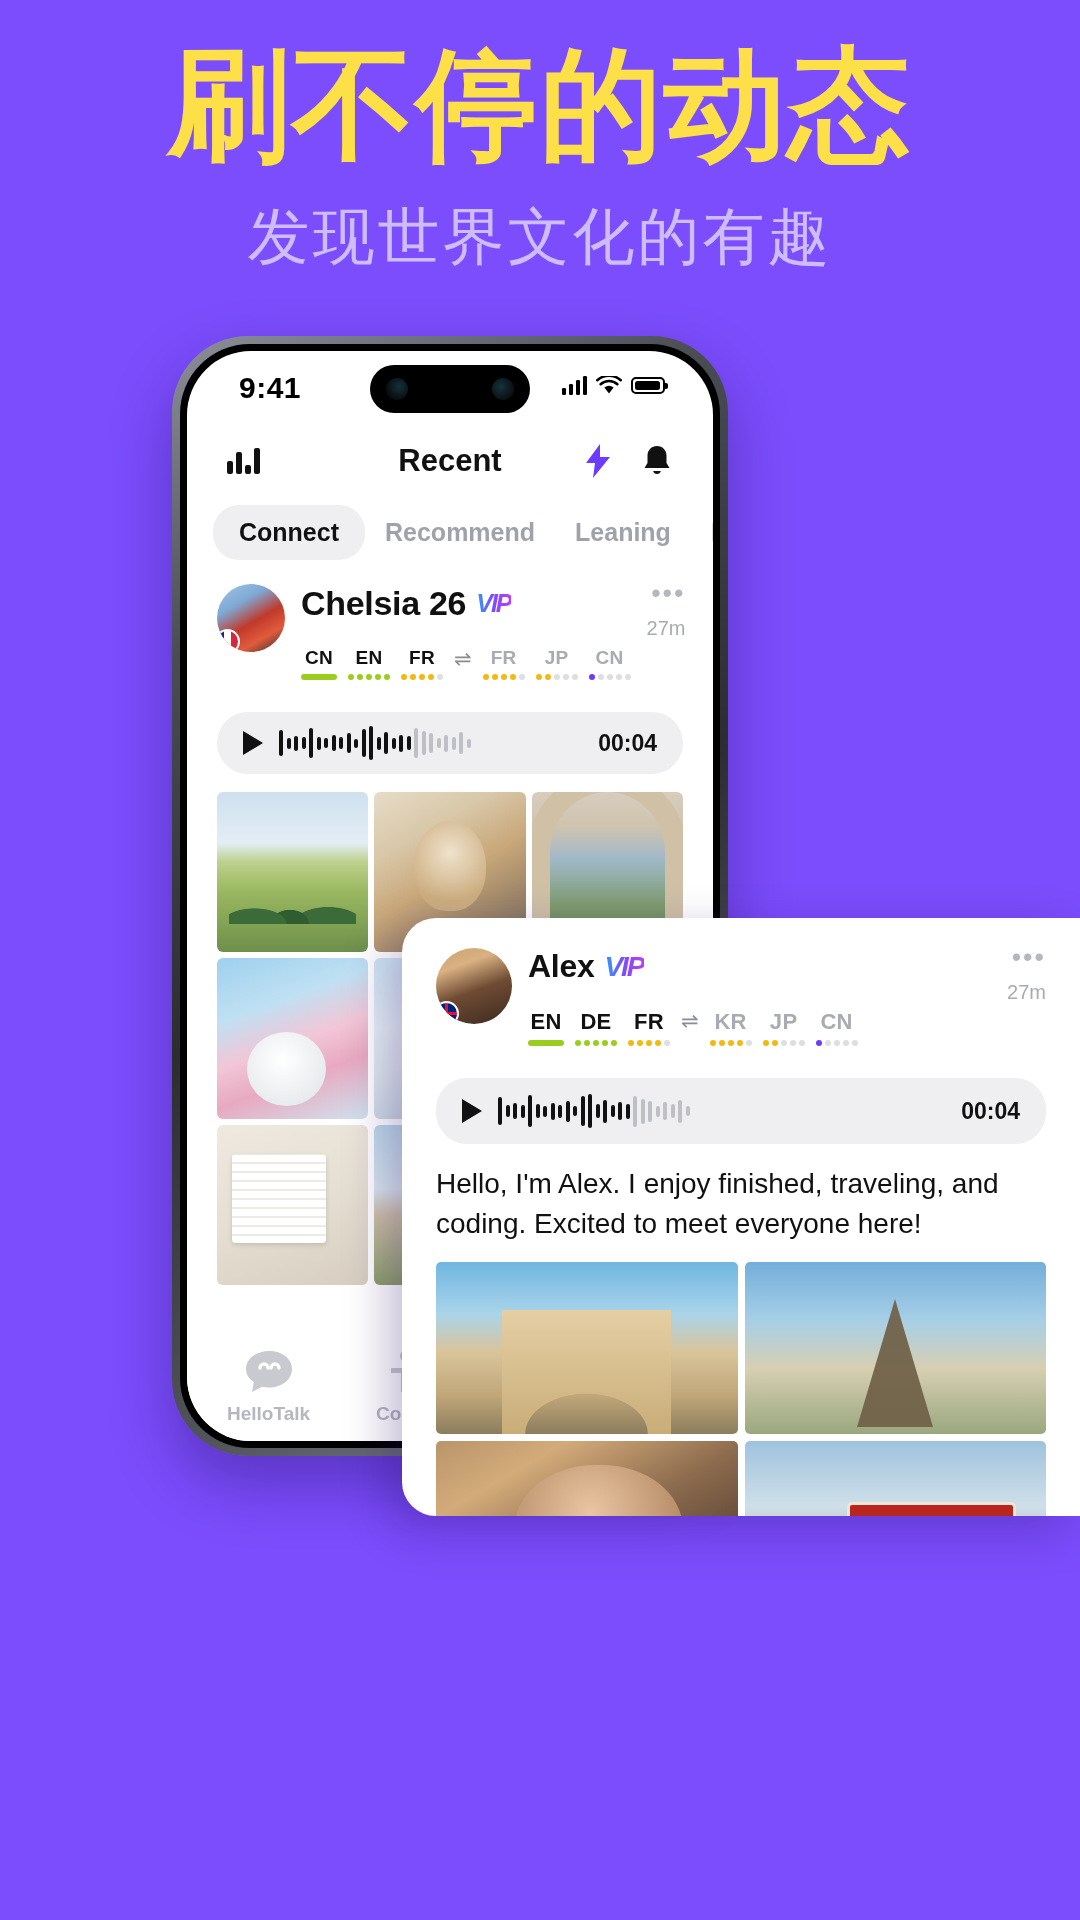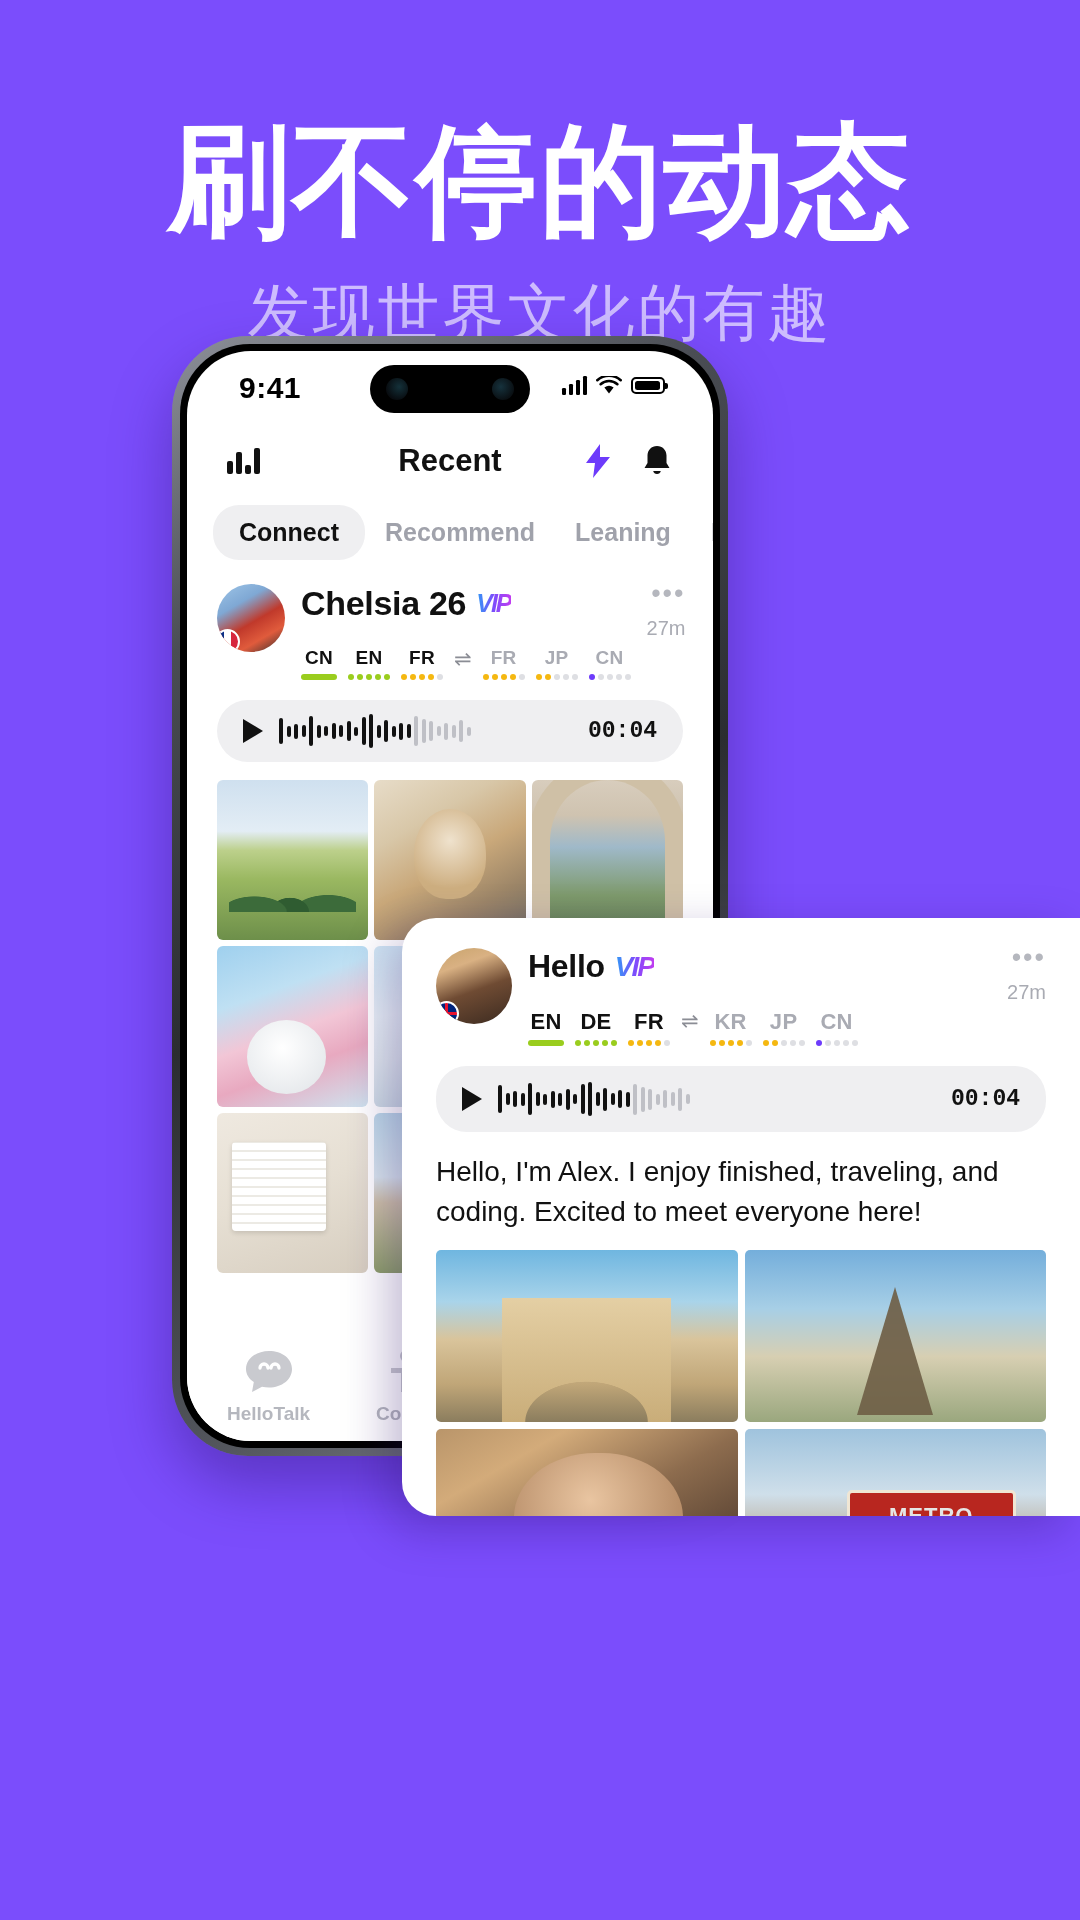--- a/index.html
+++ b/index.html
@@ -10,23 +10,23 @@
     overflow:hidden;
     position:relative;
   }
 
   
   .hero { position:absolute; top:0; left:0; width:1080px; text-align:center; }
   .hero-title {
     font-size:122px;
     line-height:1.08;
     font-weight:700;
-    color:#ffffff;
+    color:#fde047;
     letter-spacing:2px;
-    margin-top:116px;
+    margin-top:40px;
     font-family:"DejaVu Sans", sans-serif;
   }
   .hero-sub {
     font-size:62px;
     line-height:1.2;
     font-weight:400;
     color:#CDBCFE;
     margin-top:28px;
     letter-spacing:3px;
     font-family:"DejaVu Sans", sans-serif;
@@ -151,22 +151,22 @@
   .dots { display:flex; gap:3px; align-items:center; }
   .dots i { width:6px;height:6px;border-radius:50%;background:#DEDFE3;display:block; }
   .barfill { width:36px;height:6px;border-radius:3px;background:#9ACD1E;display:block; }
   .swap { font-size:21px; color:#8B8D95; line-height:1; margin-top:1px; }
   .meta-right { margin-left:auto; text-align:right; }
   .dots3 { font-size:27px; color:#B5B7BE; letter-spacing:2px; line-height:.7; }
   .time { font-size:20px; color:#A9ABB3; margin-top:14px; }
 
   
   .voice {
-    margin-top:20px; height:62px; border-radius:31px; background:#EFEFF1;
-    display:flex; align-items:center; gap:16px; padding:0 26px;font-family:Liberation Mono, monospace;
+    margin-top:32px; height:62px; border-radius:31px; background:#EFEFF1;
+    display:flex; align-items:center; gap:16px; padding:0 26px;
   }
   .play { width:0;height:0;border-left:20px solid #111;border-top:12px solid transparent;border-bottom:12px solid transparent; flex:0 0 auto;}
   .wave { display:flex; align-items:center; gap:3.5px; height:34px; flex:1; }
   .wave i { width:4px; border-radius:2px; background:#111; display:block; }
   .wave i.g { background:#BFC0C6; }
   .vtime { font-size:23px; font-weight:600; color:#111; flex:0 0 auto; }
 
   
   .ptext { margin-top:20px; font-size:26.5px; line-height:1.42; color:#111; }
 
@@ -446,21 +446,21 @@
  </div>
 </div>
 
 <div class="alex-card">
   <div class="post-head">
     <div class="avatar alexav">
       <div class="flag uk"></div>
     </div>
     <div>
       <div class="name-row">
-        <div class="uname">Hello</div>
+        <div class="uname">Alex</div>
         <div class="vip">VIP</div>
       </div>
       <div class="langs">
         <div class="lang">
           <b>EN</b>
           <span class="barfill"></span>
         </div>
         <div class="lang">
           <b>DE</b>
           <span class="dots">

